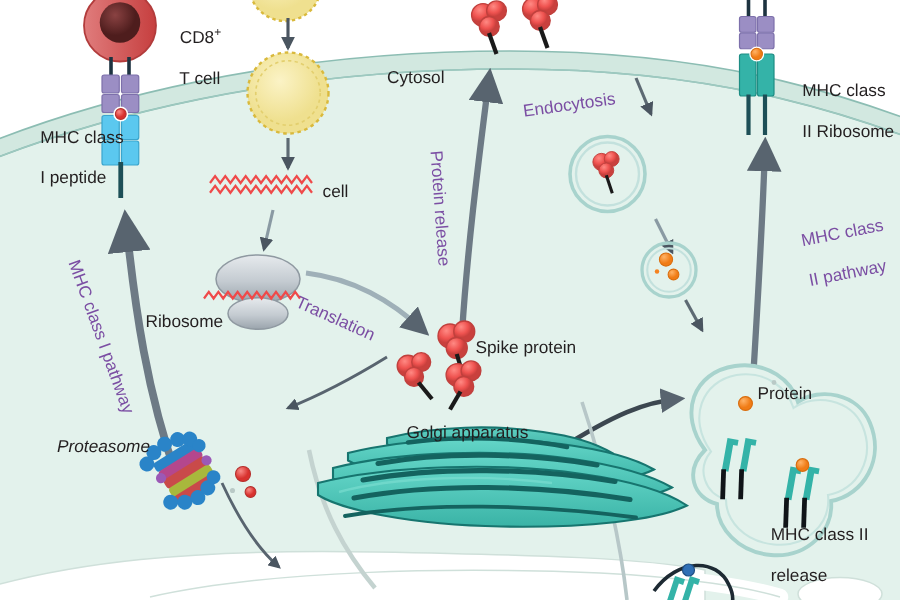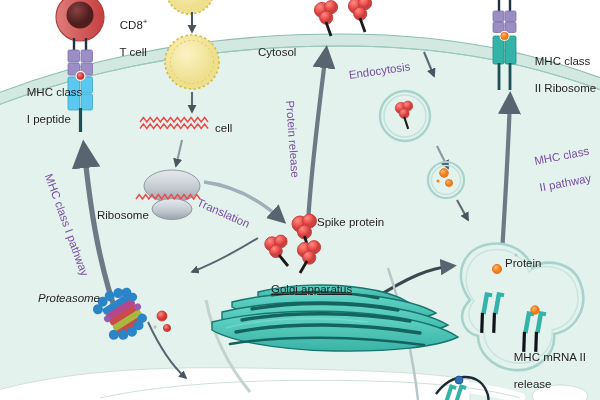--- a/index.html
+++ b/index.html
@@ -384,37 +384,37 @@
   </div>
 
   <div class="lbl lbl-dark" style="left:258px; top:46px;">Cytosol</div>
 
   <div class="lbl lbl-dark" style="left:215px; top:122px;">cell</div>
 
   <div class="lbl lbl-dark" style="left:97px; top:162px;margin-top:47px;">Ribosome</div>
 
   <div class="lbl lbl-purple" style="left:200px; top:196px; transform:rotate(24deg); transform-origin:left top;">Translation</div>
 
-  <div class="lbl lbl-dark" style="left:317px; top:216px;text-align:right;">Spike protein</div>
-
-  <div class="lbl lbl-dark" style="left:271px; top:283px;text-decoration:underline;">Golgi apparatus</div>
+  <div class="lbl lbl-dark" style="left:317px; top:226px;text-align:right;">Spike protein</div>
+
+  <div class="lbl lbl-dark" style="left:271px; top:283px;">Golgi apparatus</div>
 
   <div class="lbl lbl-dark" style="left:38px; top:292px;font-style:italic;">Proteasome</div>
 
   <div class="lbl lbl-dark" style="left:505px; top:257px;">Protein</div>
 
   <div class="lbl lbl-purple" style="left:348px; top:69px; transform:rotate(-8deg); transform-origin:left top;">Endocytosis</div>
 
   <div class="lbl lbl-purple" style="left:296px; top:100px; transform:rotate(86deg); transform-origin:left top;">Protein release</div>
 
   <div class="lbl lbl-purple" style="left:54px; top:172px; transform:rotate(70deg); transform-origin:left top;">MHC class I pathway</div>
 
   <div class="lbl lbl-purple" style="left:518px; top:144px; transform:rotate(-11deg); transform-origin:left top;">
     <span>MHC class</span><br>
     <span>II pathway</span>
   </div>
 
   <div class="lbl lbl-dark" style="left:501px; top:337px;">
-    <span>MHC mRNA II</span><br>
+    <span>MHC class II</span><br>
     <span>release</span>
   </div>
 
 </div>
 
 </body></html>

